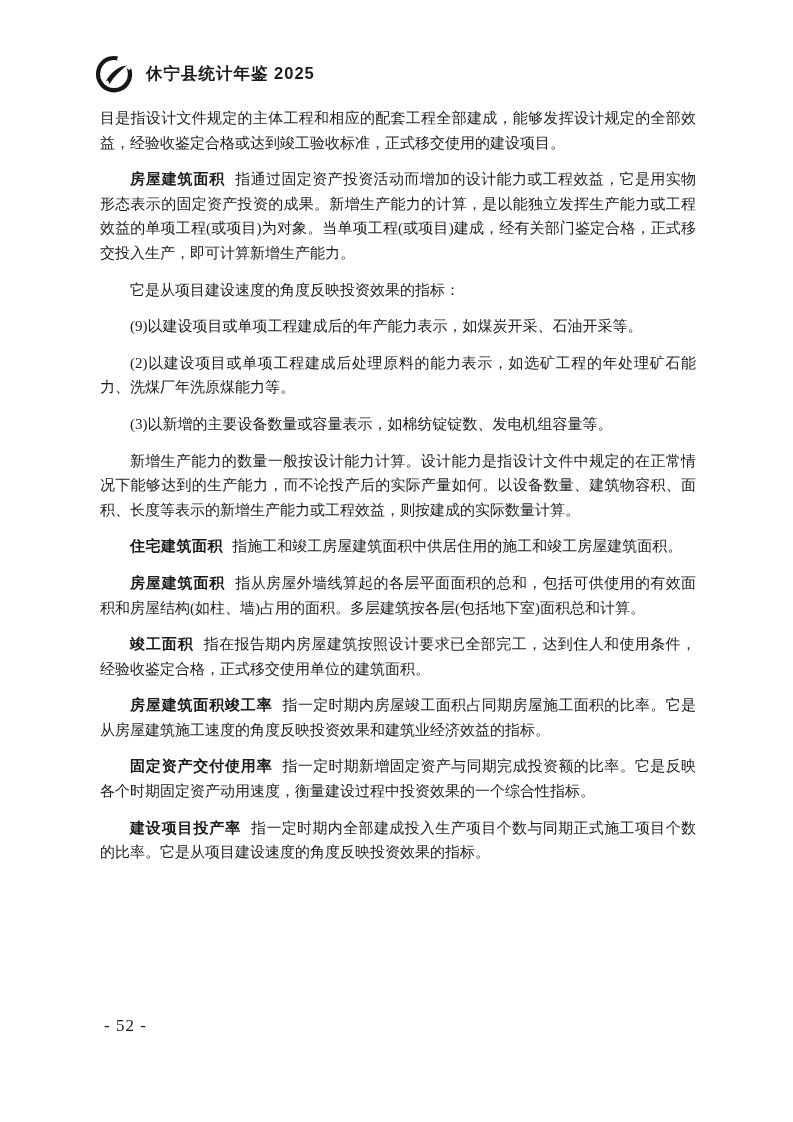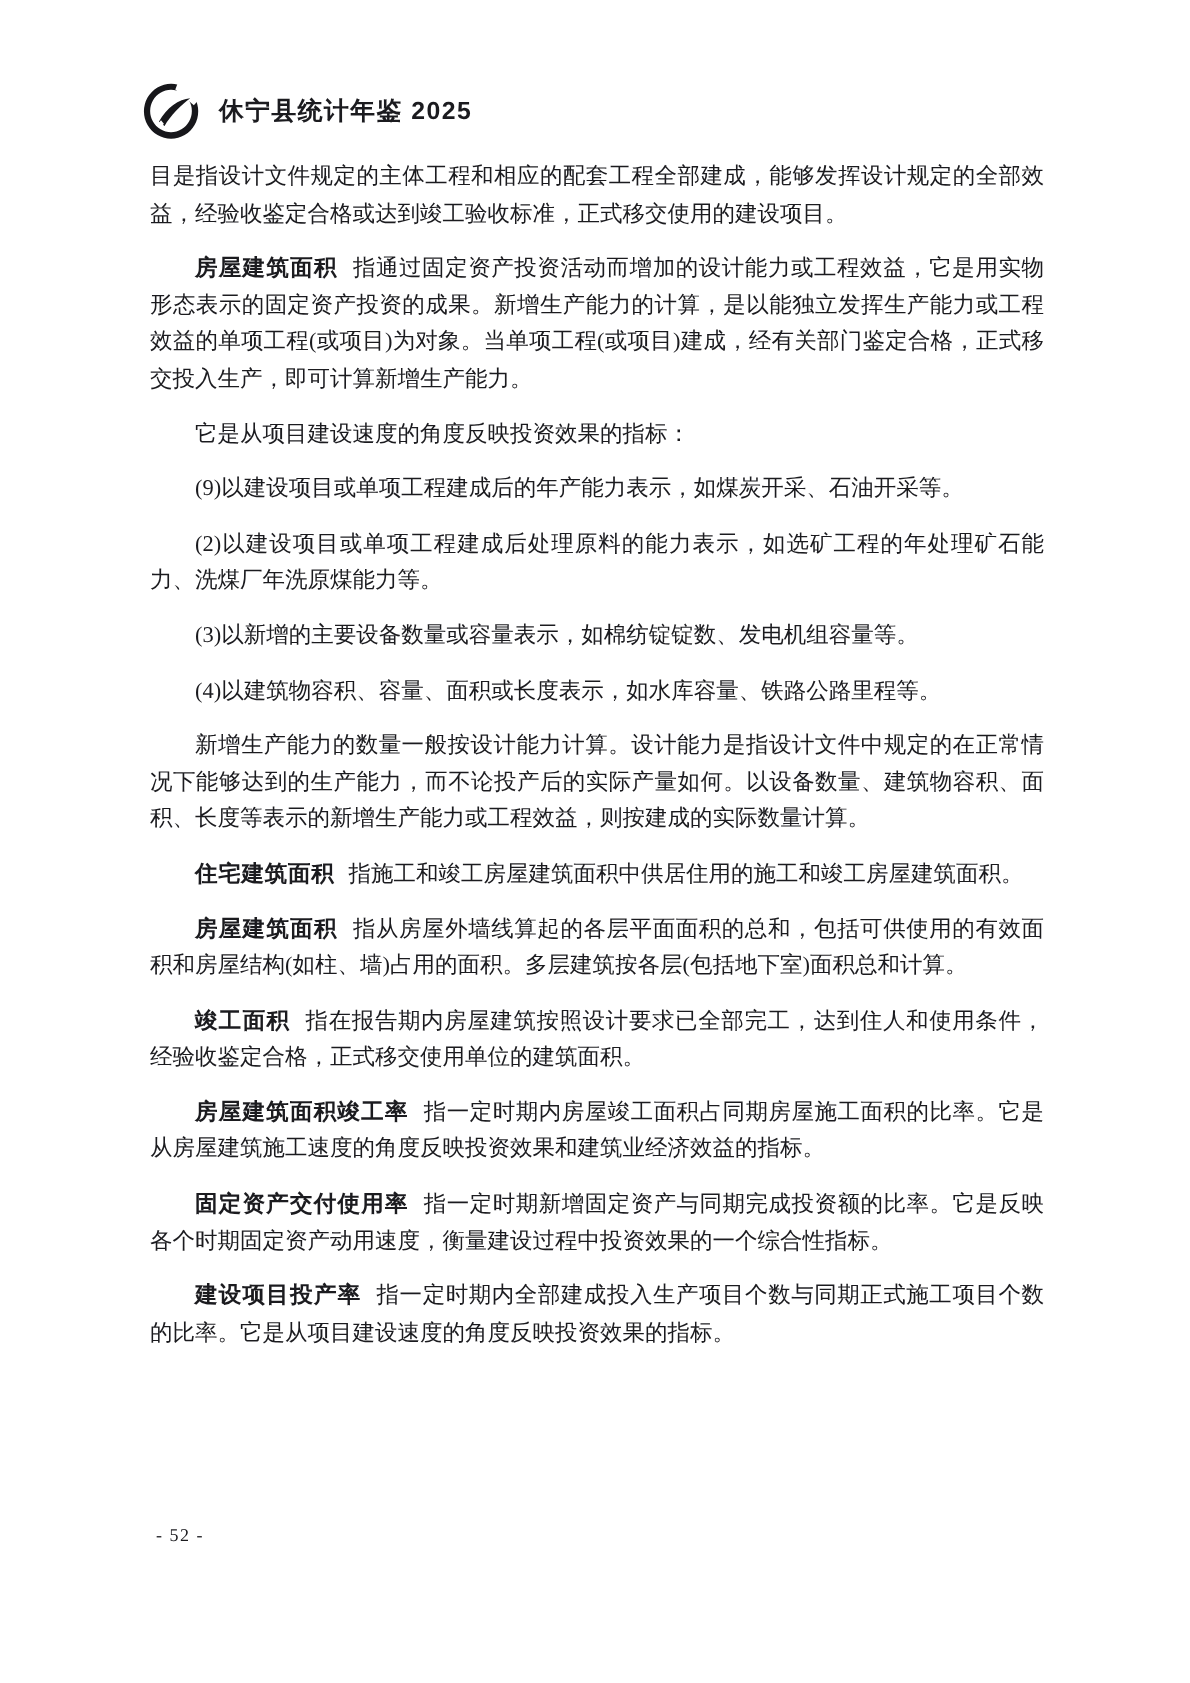--- a/index.html
+++ b/index.html
@@ -62,21 +62,21 @@
   .term::after {
     content: "\00a0\00a0";
   }
   .term:empty {
     display: none;
   }
   .footer {
     position: absolute;
     top: 1016px;
     left: 104px;
-    font-size: 12px;
+    font-size: 17px;
     letter-spacing: 1px;
     color: #1b1b1f;
   }
 </style>
 </head>
 <body>
 
 <div class="page">
 
   <div class="header">
@@ -95,21 +95,20 @@
     <p class="para indent"><b class="term">房屋建筑面积</b><span>指通过固定资产投资活动而增加的设计能力或工程效益，它是用实物形态表示的固定资产投资的成果。新增生产能力的计算，是以能独立发挥生产能力或工程效益的单项工程(或项目)为对象。当单项工程(或项目)建成，经有关部门鉴定合格，正式移交投入生产，即可计算新增生产能力。</span></p>
 
     <p class="para indent"><span>它是从项目建设速度的角度反映投资效果的指标：</span></p>
 
     <p class="para indent"><span>(9)以建设项目或单项工程建成后的年产能力表示，如煤炭开采、石油开采等。</span></p>
 
     <p class="para indent"><span>(2)以建设项目或单项工程建成后处理原料的能力表示，如选矿工程的年处理矿石能力、洗煤厂年洗原煤能力等。</span></p>
 
     <p class="para indent"><span>(3)以新增的主要设备数量或容量表示，如棉纺锭锭数、发电机组容量等。</span></p>
 
-    <p class="para indent"><span>(4)以建筑物容积、容量、面积或长度表示，如水库容量、铁路公路里程等。</span></p>
 
     <p class="para indent"><span>新增生产能力的数量一般按设计能力计算。设计能力是指设计文件中规定的在正常情况下能够达到的生产能力，而不论投产后的实际产量如何。以设备数量、建筑物容积、面积、长度等表示的新增生产能力或工程效益，则按建成的实际数量计算。</span></p>
 
     <p class="para indent"><b class="term">住宅建筑面积</b><span>指施工和竣工房屋建筑面积中供居住用的施工和竣工房屋建筑面积。</span></p>
 
     <p class="para indent"><b class="term">房屋建筑面积</b><span>指从房屋外墙线算起的各层平面面积的总和，包括可供使用的有效面积和房屋结构(如柱、墙)占用的面积。多层建筑按各层(包括地下室)面积总和计算。</span></p>
 
 
     <p class="para indent"><b class="term">竣工面积</b><span>指在报告期内房屋建筑按照设计要求已全部完工，达到住人和使用条件，经验收鉴定合格，正式移交使用单位的建筑面积。</span></p>
 

